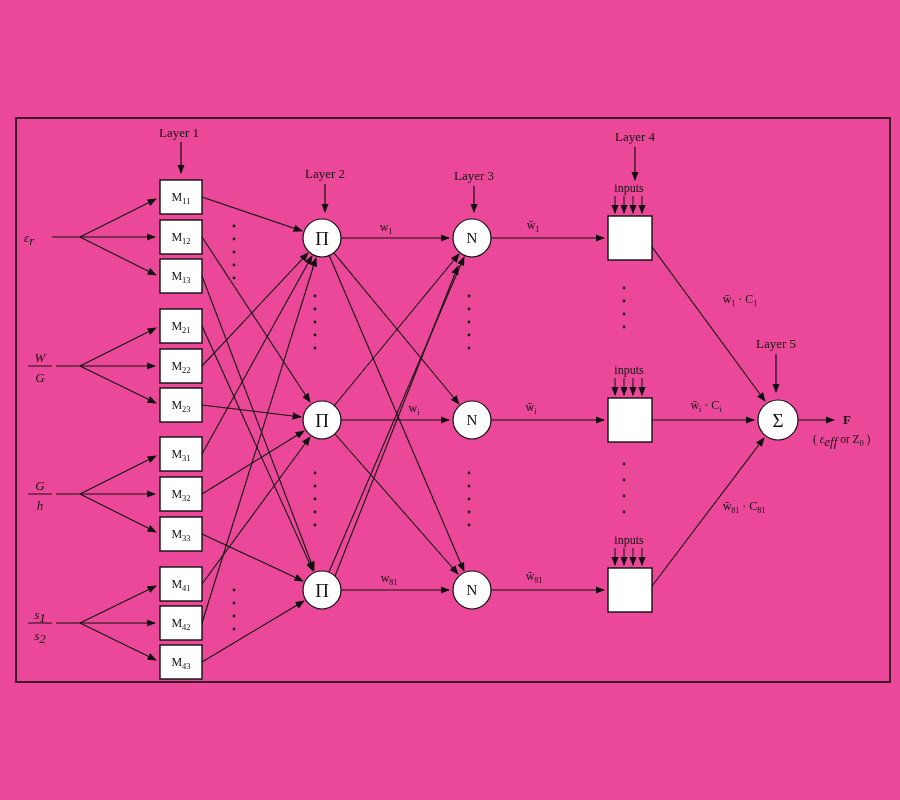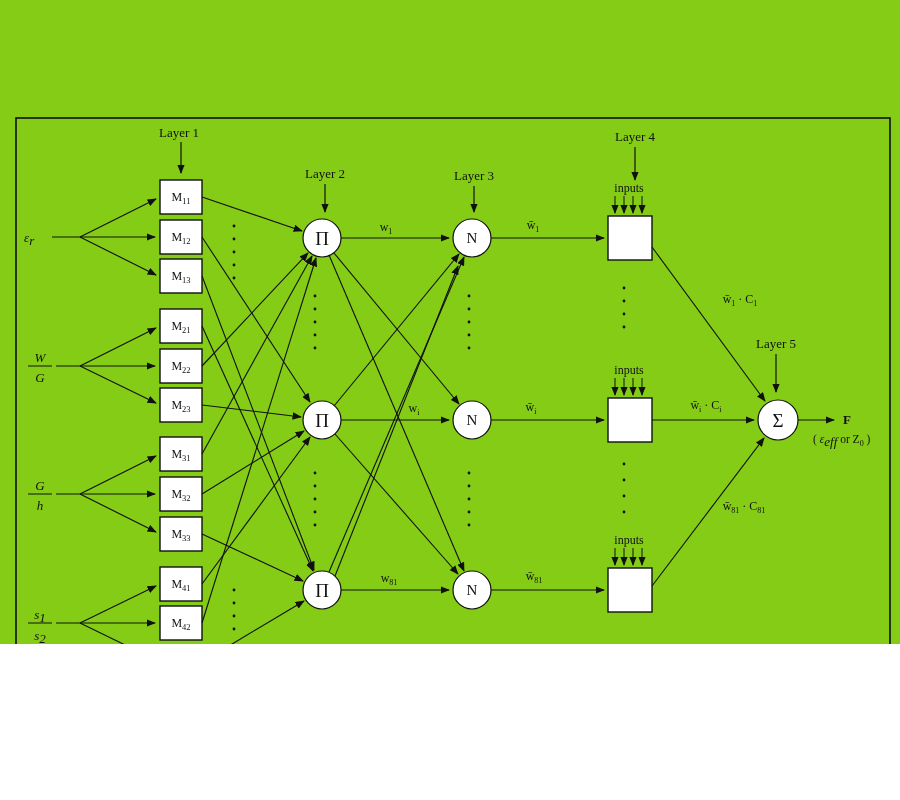--- a/index.html
+++ b/index.html
@@ -1,16 +1,16 @@
 <!DOCTYPE html>
 <html><head>
 <meta charset="utf-8">
 <style>
   html,body{margin:0;padding:0;background:#ffffff;}
-  .stage{width:900px;height:644px;position:relative;background:#84cc16;overflow:hidden;}
+  .stage{width:900px;height:800px;position:relative;background:#ec4899;overflow:hidden;}
   svg{display:block;}
   text{font-family:"Liberation Serif","DejaVu Serif",serif;fill:#111;}
   .lbl{font-size:13px;}
   .inputs-lbl{font-size:12px;}
   .mtext{font-size:12px;}
   .wlbl{font-size:12px;}
   .sub{font-size:8px;}
   .msub{font-size:8.5px;}
   .ital{font-style:italic;font-size:13px;}
   .fr{font-style:italic;font-size:13px;}

